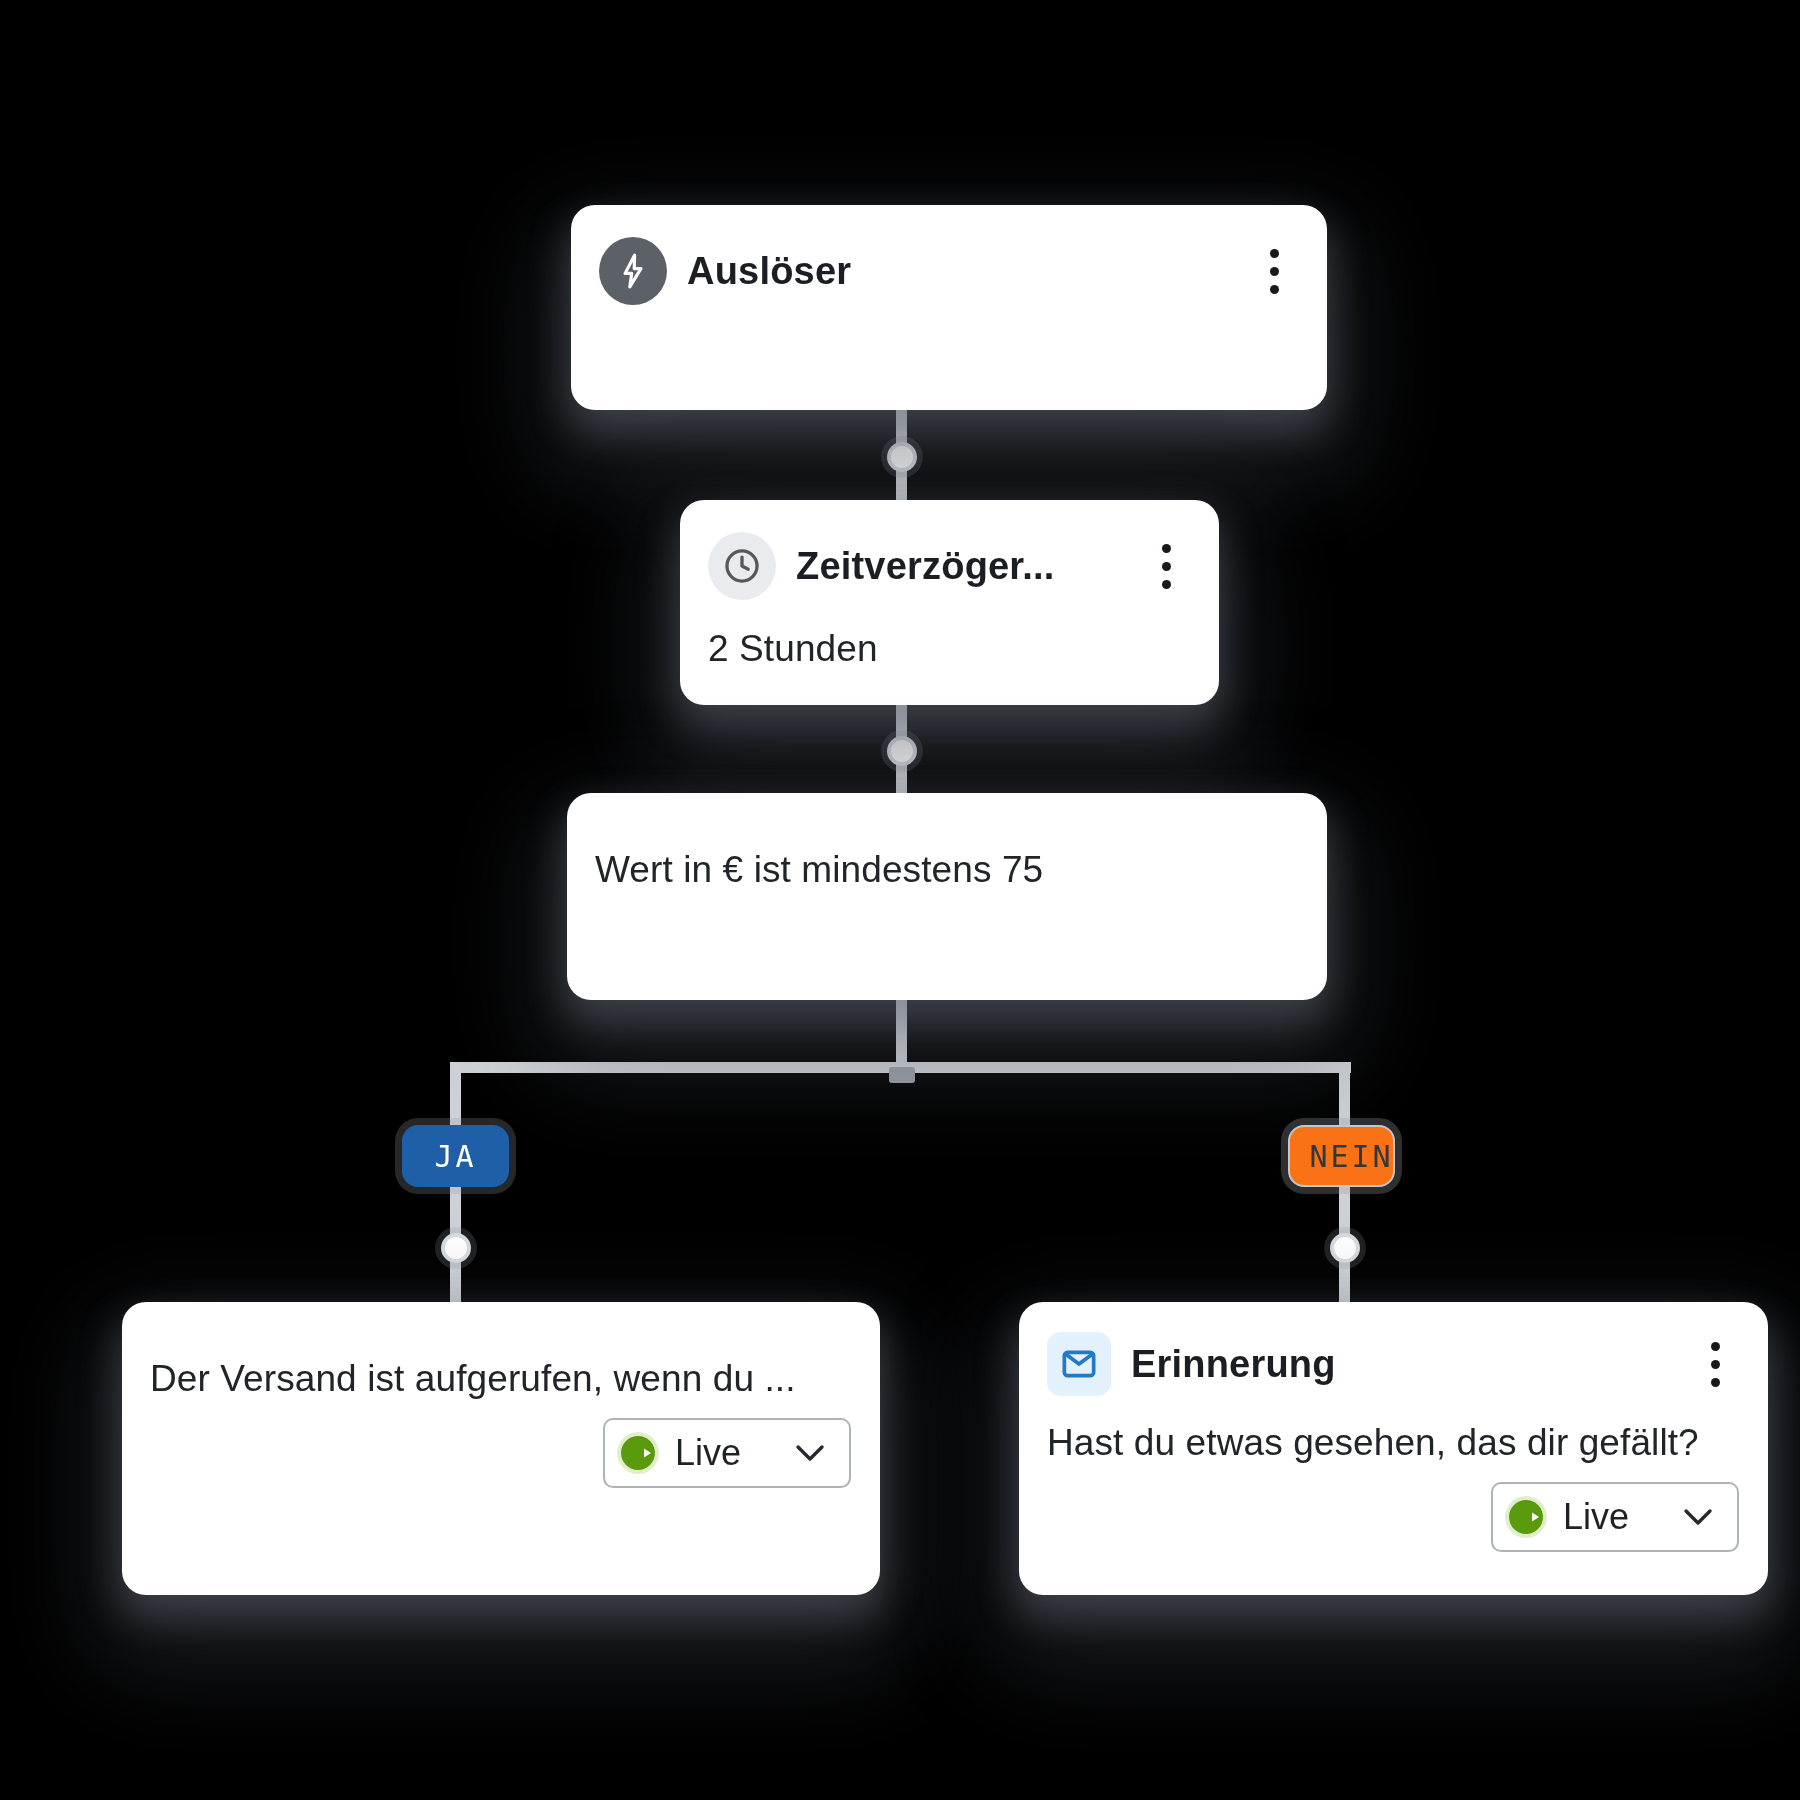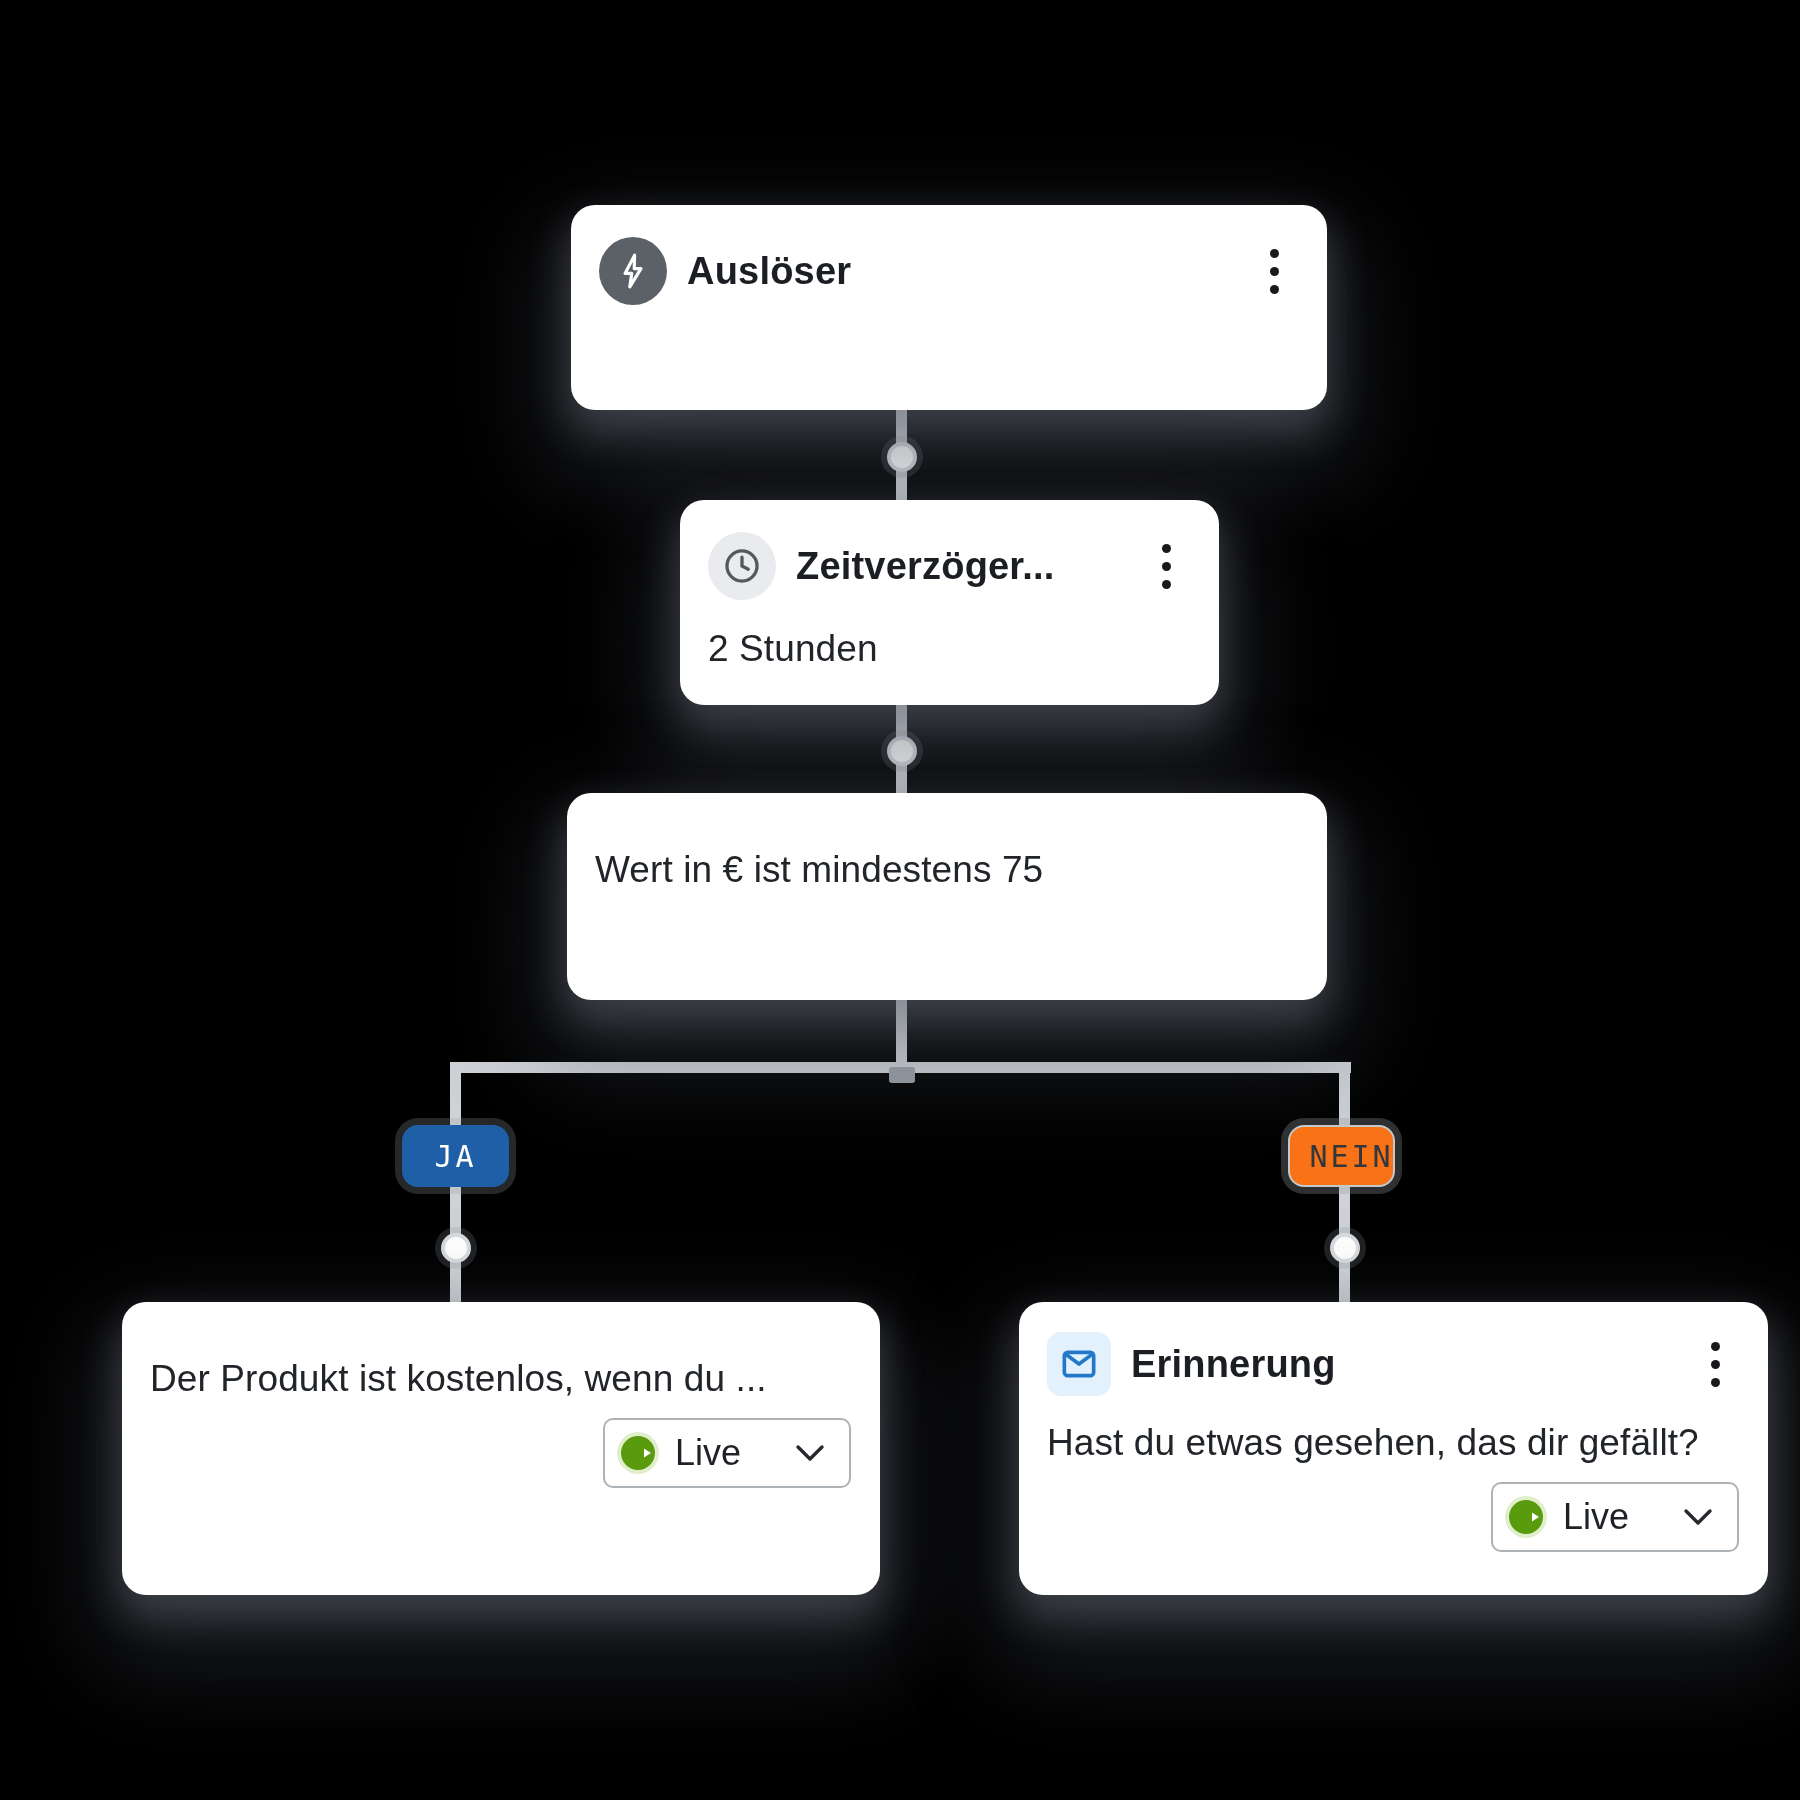--- a/index.html
+++ b/index.html
@@ -120,21 +120,21 @@
   </div>
 
   <div class="badge badge-yes" style="left:402px;top:1125px;">
     <span>JA</span>
   </div>
   <div class="badge badge-no" style="left:1288px;top:1125px;">
     <span>NEIN</span>
   </div>
 
   <div class="card" style="left:78px;top:1302px;width:758px;height:293px;">
-    <div class="card-desc">Der Produkt ist kostenlos, wenn du ...</div>
+    <div class="card-desc">Der Versand ist aufgerufen, wenn du ...</div>
     <div class="live-row">
       <div class="live-btn">
         <span class="live-ind">
           <svg width="16" height="16" viewBox="0 0 16 16">
               <path d="M5 3.5 L12 8 L5 12.5 Z" fill="#ffffff"></path>
             </svg>
         </span>
         <span class="live-label">Live</span>
         <svg width="30" height="18" viewBox="0 0 30 18" fill="none" stroke="#26292e" stroke-width="3.4" stroke-linecap="round" stroke-linejoin="round">
           <path d="M3 3 L15 15 L27 3"></path>

